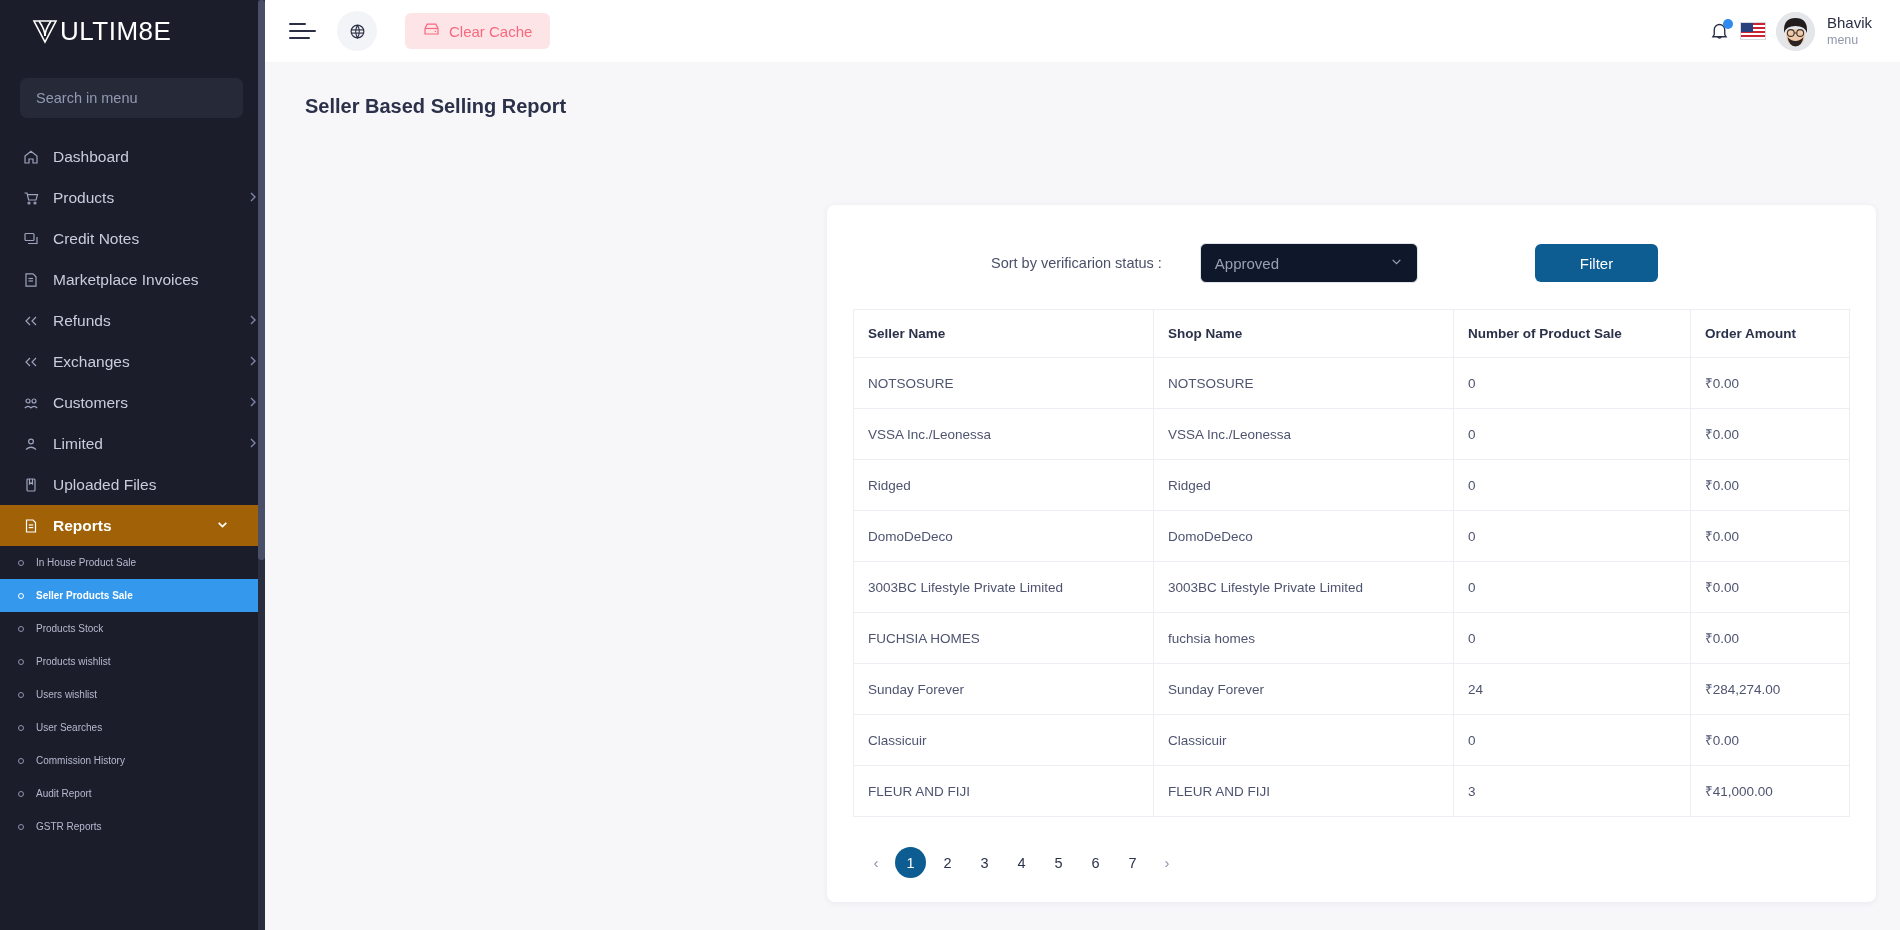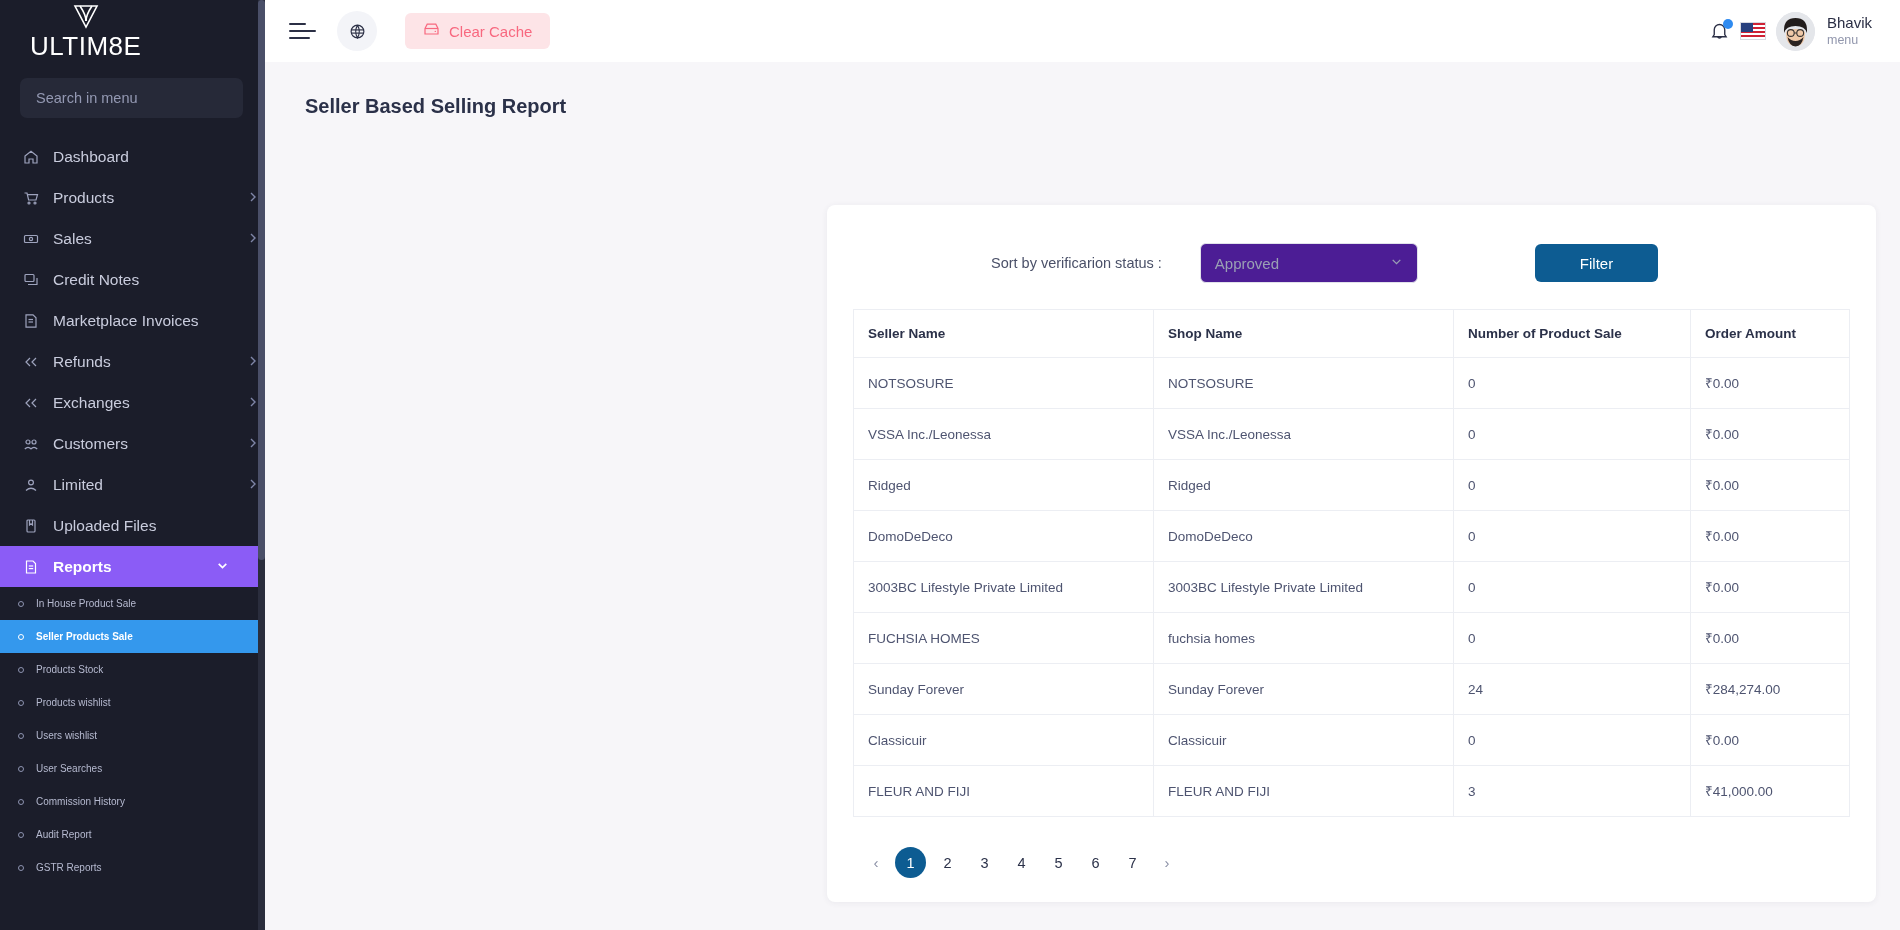--- a/index.html
+++ b/index.html
@@ -17,21 +17,21 @@
     background: #1b1d2a;
     flex: 0 0 265px;
     position: relative;
     overflow: hidden;
   }
   .sb-scroll { width: 265px; height: 930px; position: relative; }
   .logo-wrap {
     height: 62px; display: flex; align-items: center;
     padding-left: 30px;
   }
-  .logo { display: flex; align-items: center; gap: 0px; flex-direction: column; }
+  .logo { display: flex; align-items: center; gap: 0px; }
   .logo svg { display: block; }
   .logo-text {
     color: #ffffff; font-size: 26px; letter-spacing: 0.5px;
     font-weight: 400;
   }
   .search-box {
     margin: 16px 22px 0 20px;
     height: 40px; border-radius: 7px;
     background: #262938;
     display: flex; align-items: center;
@@ -51,21 +51,21 @@
     padding-left: 20px; padding-right: 16px;
     color: #c9ccdd; font-size: 15.5px;
     cursor: pointer; position: relative;
   }
   .menu-item .ic {
     width: 22px; margin-right: 11px;
     display: flex; align-items: center; justify-content: center;
     color: #9ea3bd;
   }
   .menu-item.active {
-    background: #8b5cf6; color: #ffffff; font-weight: 700;
+    background: #a16207; color: #ffffff; font-weight: 700;
   }
   .menu-item.active .ic { color: #ffffff; }
   .menu-item .chev {
     position: absolute; right: 6px; top: 50%;
     transform: translateY(-50%);
     color: #7f86a8;
   }
   .menu-item.active .chev { color: #ffffff; right: 36px; }
   .submenu { background: #1b1d2a; }
   .sub-item {
@@ -167,21 +167,21 @@
     padding: 12px 0 26px 0;
   }
   .filter-label {
     font-size: 14.5px; color: #4a5068;
     margin-left: 138px;
   }
   .select-box {
     margin-left: 38px;
     width: 218px; height: 40px;
     border: 1px solid #e1e2ea; border-radius: 6px;
-    background: #4c1d95;
+    background: #0f172a;
     display: flex; align-items: center; justify-content: space-between;
     padding: 0 14px; cursor: pointer;
   }
   .select-val { font-size: 15px; color: #9aa0b4; }
   .filter-btn {
     margin-left: 117px;
     background: #0d5c92; color: #ffffff;
     border: none; border-radius: 6px;
     height: 38px; padding: 0 45px;
     font-size: 15px; cursor: pointer;
@@ -261,34 +261,20 @@
             </svg>
           </span>
           <span>Products</span>
           <span class="chev">
             <svg width="12" height="12" viewBox="0 0 12 12" fill="none" stroke="currentColor" stroke-width="1.4">
                 <path d="M4 2 L8 6 L4 10"></path>
               </svg>
           </span>
         </div>
 
-        <div class="menu-item">
-          <span class="ic">
-            <svg width="16" height="16" viewBox="0 0 16 16" fill="none" stroke="currentColor" stroke-width="1.2">
-              <rect x="1.5" y="4.5" width="13" height="7" rx="1"></rect>
-                <circle cx="8" cy="8" r="1.6"></circle>
-            </svg>
-          </span>
-          <span>Sales</span>
-          <span class="chev">
-            <svg width="12" height="12" viewBox="0 0 12 12" fill="none" stroke="currentColor" stroke-width="1.4">
-                <path d="M4 2 L8 6 L4 10"></path>
-              </svg>
-          </span>
-        </div>
 
         <div class="menu-item">
           <span class="ic">
             <svg width="16" height="16" viewBox="0 0 16 16" fill="none" stroke="currentColor" stroke-width="1.2">
               <rect x="2" y="2.5" width="9" height="7" rx="1"></rect>
                 <path d="M5 12.5 H14 V6"></path>
             </svg>
           </span>
           <span>Credit Notes</span>
         </div>

